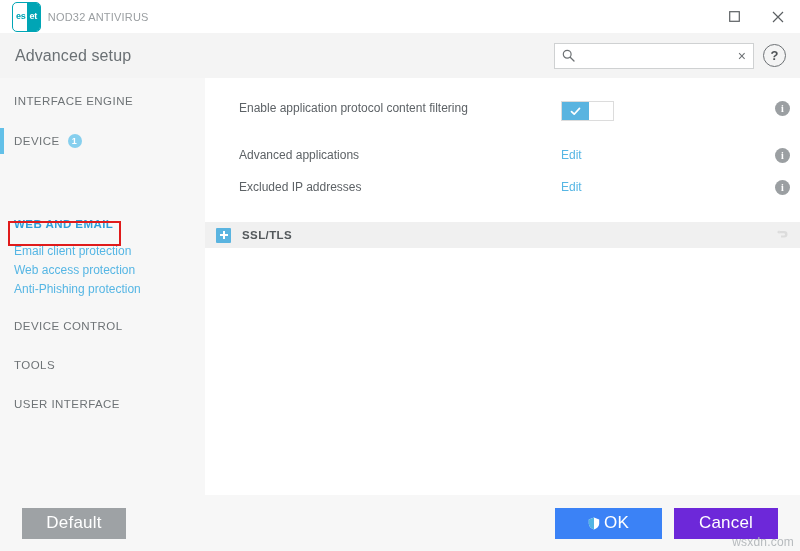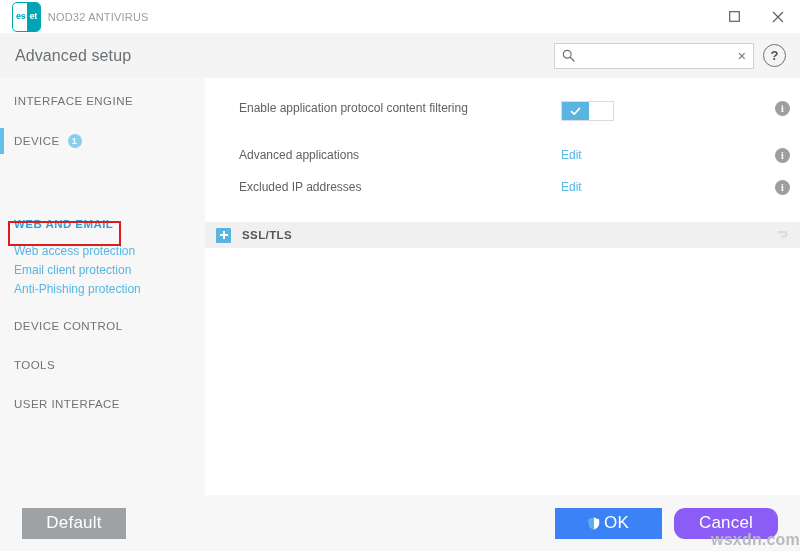--- a/index.html
+++ b/index.html
@@ -408,36 +408,35 @@
     color: #ffffff;
     cursor: pointer;
     display: inline-flex;
     align-items: center;
     justify-content: center;
     gap: 4px;
     letter-spacing: 0.2px;
   }
   .btn-default { background: #9ea2a5; }
   .btn-ok { background: #3b82f6; min-width: 107px; }
-  .btn-cancel { background: #8b5cf6; border-radius: 11px; }
+  .btn-cancel { background: #6d28d9; }
 
   .footer-right {
     margin-left: auto;
     display: flex;
     gap: 12px;
   }
 
   .watermark {
     position: absolute;
-    right: 0;
+    right: 6px;
     bottom: 2px;
-    font-size: 16px;
+    font-size: 12px;
     color: #b7bbbe;
     letter-spacing: 0.2px;
-    font-weight: bold;
   }
 </style>
 </head>
 <body>
 
 <div class="app-window">
 
   <div class="titlebar">
     <div class="brand">
       <span class="eset-logo">
@@ -490,22 +489,22 @@
         <span>DEVICE</span>
         <span class="badge">1</span>
       </div>
       <div class="nav-spacer"></div>
 
       <div class="nav-item selected">
         <span>WEB AND EMAIL</span>
       </div>
 
       <div class="nav-sub">
+        <div class="nav-sub-item">Email client protection</div>
         <div class="nav-sub-item">Web access protection</div>
-        <div class="nav-sub-item">Email client protection</div>
         <div class="nav-sub-item">Anti-Phishing protection</div>
       </div>
 
       <div class="nav-spacer-lg"></div>
 
       <div class="nav-item">
         <span>DEVICE CONTROL</span>
       </div>
       <div class="nav-spacer"></div>
 

